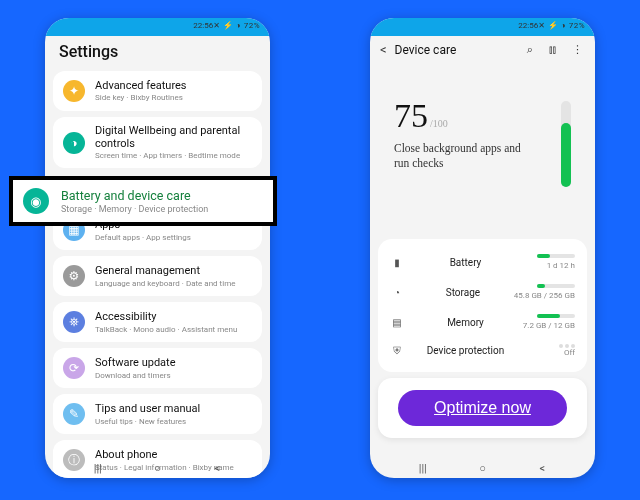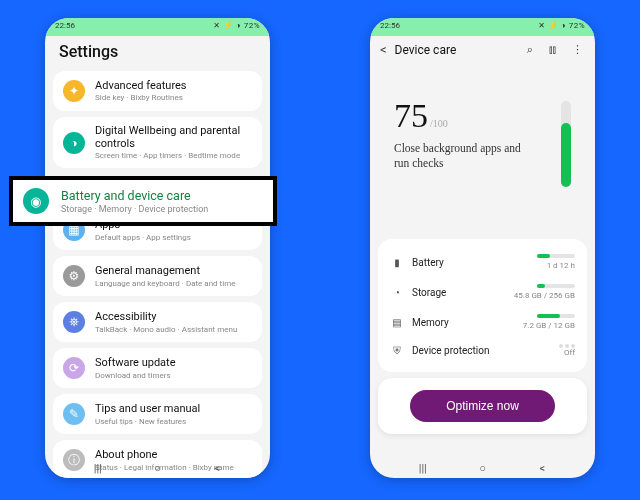--- a/index.html
+++ b/index.html
@@ -21,22 +21,22 @@
     position: relative;
     overflow: hidden;
     box-shadow: 0 2px 12px rgba(0,0,0,.25);
   }
   .statusbar {
     height: 18px;
     padding: 3px 10px 0 10px;
     font-size: 8px;
     color: #333;
     display: flex;
-    justify-content: space-between;
-    background: #86efac;
+    justify-content: flex-end;
+    background: #0ea5e9;
   }
   .statusbar .icons { letter-spacing: 0.5px; }
   .settings-title {
     font-size: 16px;
     font-weight: 500;
     padding: 6px 20px 10px 14px;
     color: #111;
   }
   .list {
     padding: 0 8px;
@@ -139,48 +139,49 @@
     padding: 8px 10px;
   }
   .stat-row {
     display:flex;
     align-items:center;
     padding:7px 2px;
     font-size:10px;
     color:#222;
   }
   .stat-row .si { width:14px; text-align:center; font-size:10px; color:#555; margin-right:8px; }
-  .stat-row .lab { flex:1; }
+  .stat-row .lab { flex:1;text-align:center; }
   .stat-row .bar {
     width:38px; height:4px; background:#e4e4e4; border-radius:2px;
     position:relative; margin-bottom:3px;
   }
   .stat-row .bar::after {
     content:""; position:absolute; left:0; top:0; bottom:0;
     width: var(--fill,50%); background:#13c152; border-radius:2px;
   }
   .stat-row .val { font-size:8px; color:#888; text-align:right; min-width:56px; }
   .stat-row .right { display:flex; flex-direction:column; align-items:flex-end; }
   .opt-card {
     background:#fff;
     margin: 0 8px;
     border-radius:14px;
     padding:12px;
     display:flex;
     justify-content:center;
     box-shadow:0 2px 6px rgba(0,0,0,.08);
   }
   .opt-btn {
-    background:#701a75;
+    background:#6d28d9;
     color:#fff;
     border:none;
     border-radius:20px;
     padding:9px 36px;
-    font-size:12px;
+    font-size:16px;
     font-weight:500;
+    text-decoration:underline;
   }
   .dots { display:flex; gap:2px; justify-content:flex-end; }
   .dots span { width:4px;height:4px;border-radius:50%;background:#ddd; }
 </style>
 </head>
 <body>
 
 <div class="phone">
   <div class="statusbar">
     <span>22:56</span>

